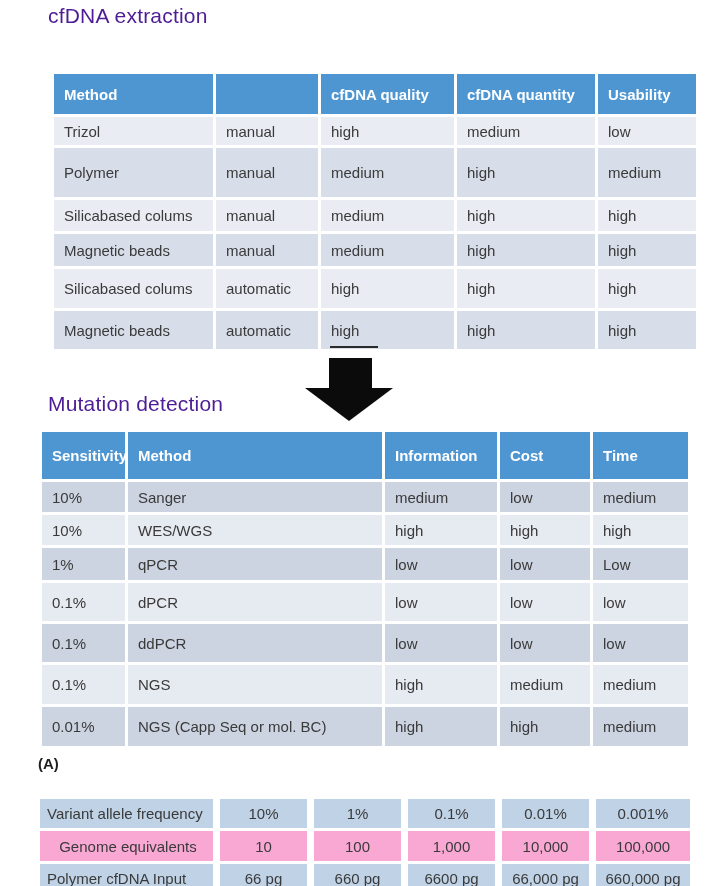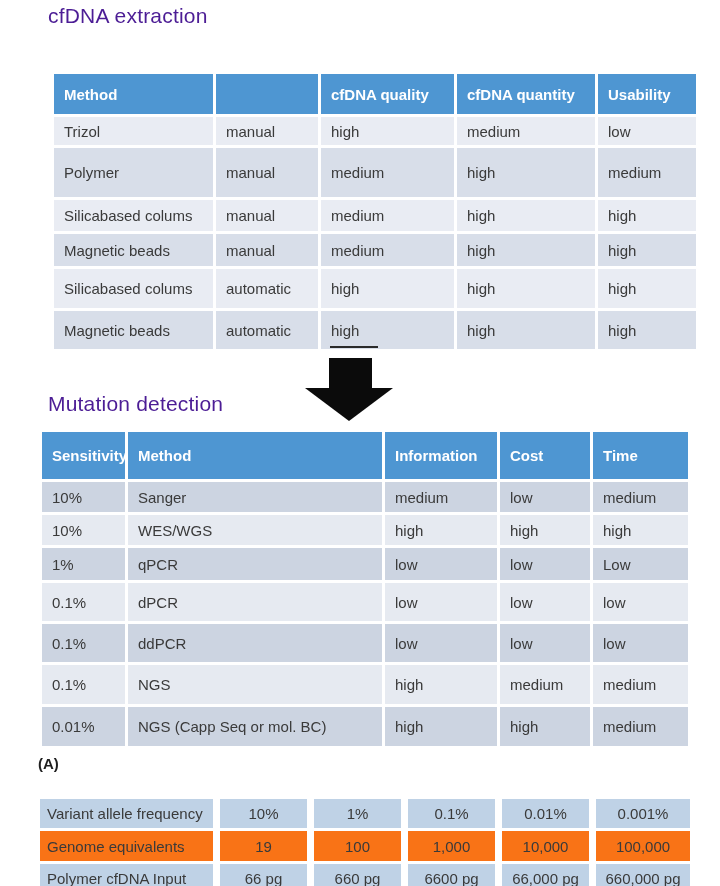--- a/index.html
+++ b/index.html
@@ -74,21 +74,21 @@
   
   #input-table { top: 781px; left: 40px; width: 650px; font-size: 15px; margin-top: 18px; }
   #input-table td {
     border-right: 7px solid #ffffff;
     border-bottom: 3px solid #ffffff;
     padding: 0 4px 0 7px;
   }
   #input-table td:last-child { border-right: none; }
   #input-table td.val { text-align: center; padding: 0 2px; }
   #input-table tr.blue td { background: #bfd2e6; }
-  #input-table tr.white td { background: #f97316; }
+  #input-table tr.white td { background: #f9a8d4; text-align: center; }
 </style>
 </head>
 <body>
 
 <h2 class="section-title" id="title-extraction">cfDNA extraction</h2>
 
 <table id="extraction-table">
   <colgroup>
     <col style="width:162px">
       <col style="width:105px">
@@ -244,21 +244,21 @@
     <tr class="blue" style="height:32px">
       <td>Variant allele frequency</td>
       <td class="val">10%</td>
       <td class="val">1%</td>
       <td class="val">0.1%</td>
       <td class="val">0.01%</td>
       <td class="val">0.001%</td>
     </tr>
     <tr class="white" style="height:33px">
       <td>Genome equivalents</td>
-      <td class="val">19</td>
+      <td class="val">10</td>
       <td class="val">100</td>
       <td class="val">1,000</td>
       <td class="val">10,000</td>
       <td class="val">100,000</td>
     </tr>
     <tr class="blue" style="height:31px">
       <td>Polymer cfDNA Input</td>
       <td class="val">66 pg</td>
       <td class="val">660 pg</td>
       <td class="val">6600 pg</td>

